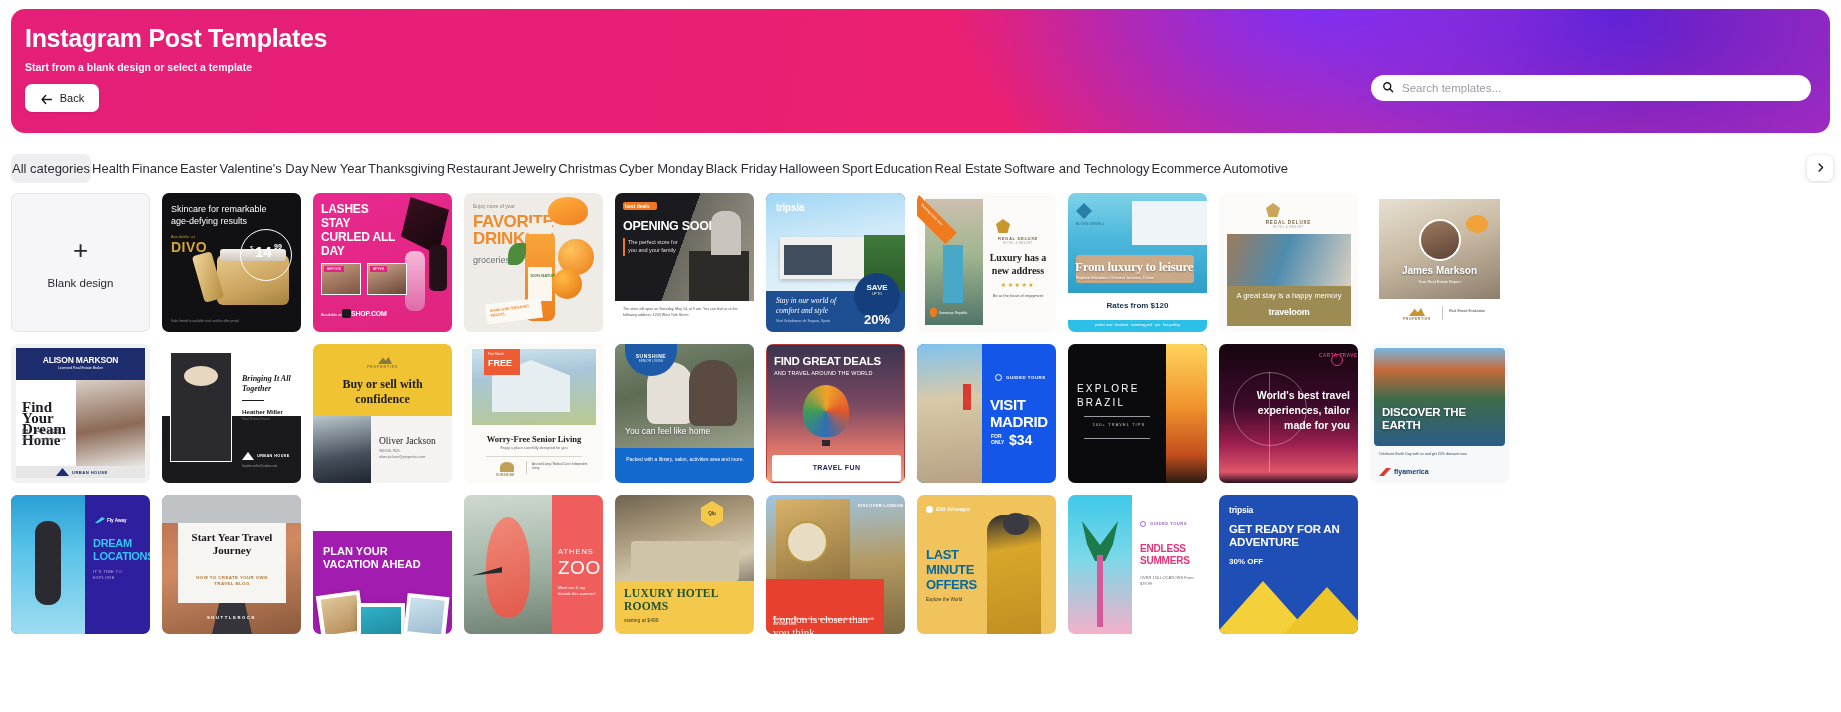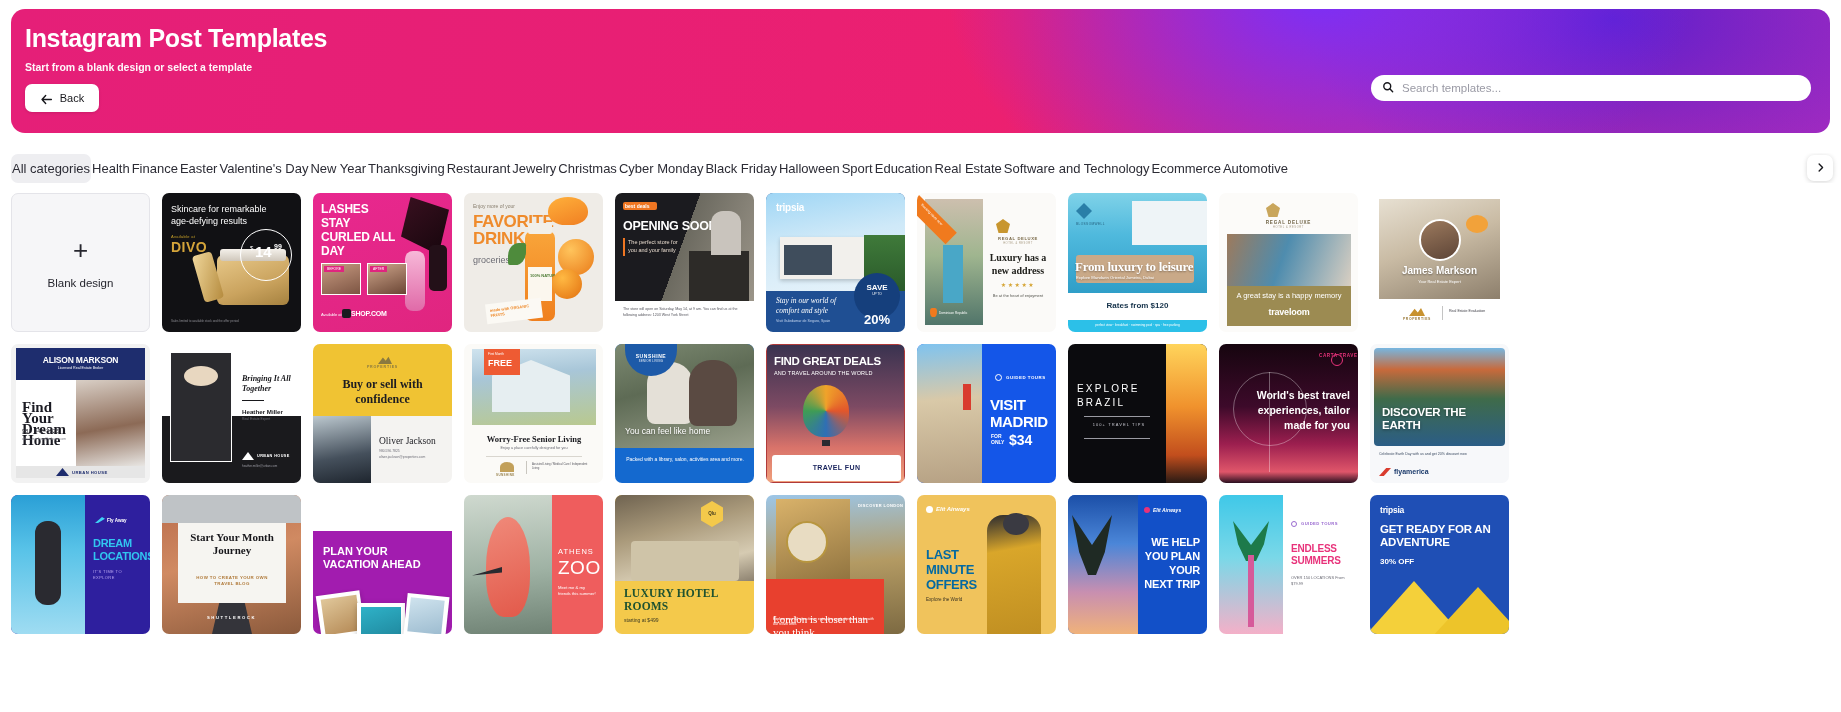--- a/index.html
+++ b/index.html
@@ -488,21 +488,21 @@
       <div class="t bold" style="left:82px;top:42px;width:52px;font-size:11px;line-height:13px;color:#31c6f0;letter-spacing:-.3px;">DREAM LOCATIONS</div>
       <div class="t" style="left:82px;top:74px;width:46px;font-size:4px;line-height:6px;color:#b9a6f0;letter-spacing:.4px;">IT'S TIME TO EXPLORE</div>
     </div>
   </div>
 
   <div class="card">
     <div class="inner g-rock">
       <div class="sq" style="left:0;top:0;width:139px;height:28px;background:#bfc3c6;"></div>
       <div class="sq" style="left:50px;top:70px;width:40px;height:69px;background:#34343a;clip-path:polygon(40% 0,60% 0,100% 100%,0 100%);"></div>
       <div class="sq" style="left:16px;top:28px;width:108px;height:80px;background:#f6f5f1;"></div>
-      <div class="t serif bold ctr" style="left:20px;top:36px;width:100px;font-size:11px;line-height:13px;color:#18181c;">Start Your Month Journey</div>
+      <div class="t serif bold ctr" style="left:20px;top:36px;width:100px;font-size:11px;line-height:13px;color:#18181c;">Start Year Travel Journey</div>
       <div class="t bold ctr" style="left:24px;top:80px;width:92px;font-size:4.4px;line-height:6.4px;color:#b07a3a;letter-spacing:.4px;">HOW TO CREATE YOUR OWN TRAVEL BLOG</div>
       <div class="t w bold ctr" style="left:0;top:120px;width:139px;font-size:4.2px;letter-spacing:1.6px;">SHUTTLEROCK</div>
     </div>
   </div>
 
   <div class="card">
     <div class="inner" style="background:#a21caf;margin-top:36px;">
       <div class="t w bold" style="left:10px;top:14px;width:118px;font-size:11px;line-height:13px;">PLAN YOUR VACATION AHEAD</div>
       <div class="sq" style="left:6px;top:62px;width:44px;height:50px;background:#fff;transform:rotate(-8deg);box-shadow:0 2px 5px rgba(0,0,0,.2);"></div>
       <div class="sq" style="left:10px;top:66px;width:36px;height:36px;background:linear-gradient(160deg,#e0c79a,#b58a56);transform:rotate(-8deg);"></div>
@@ -551,29 +551,20 @@
     <div class="inner" style="background:#f0c35c;">
       <div class="sq" style="left:9px;top:11px;width:7px;height:7px;border-radius:50%;background:#fff;"></div>
       <div class="t bold" style="left:19px;top:11px;font-size:6px;color:#ffffff;font-style:italic;">Elit Airways</div>
       <div class="t bold" style="left:9px;top:52px;width:64px;font-size:13px;line-height:15px;color:#0369a1;letter-spacing:-.3px;">LAST MINUTE OFFERS</div>
       <div class="t" style="left:9px;top:102px;font-size:4.6px;color:#3a3322;">Explore the World</div>
       <div class="sq" style="left:70px;top:20px;width:54px;height:119px;background:linear-gradient(170deg,#2a2a30 0%,#d9a62a 30%,#c08f22 100%);border-radius:16px 16px 0 0;"></div>
       <div class="sq" style="left:86px;top:18px;width:26px;height:22px;border-radius:50%;background:#3a3a42;"></div>
     </div>
   </div>
 
-  <div class="card">
-    <div class="inner" style="background:#1250c8;">
-      <div class="sq g-palm" style="left:0;top:0;width:70px;height:139px;"></div>
-      <div class="sq" style="left:4px;top:20px;width:40px;height:60px;background:#1f2a24;clip-path:polygon(50% 50%,0 0,18% 62%,40% 100%,60% 100%,82% 62%,100% 0);"></div>
-      <div class="sq" style="left:76px;top:12px;width:6px;height:6px;border-radius:50%;background:#e8327a;"></div>
-      <div class="t w bold" style="left:85px;top:12px;font-size:5px;font-style:italic;">Elit Airways</div>
-      <div class="t w bold" style="left:74px;top:40px;width:58px;font-size:11px;line-height:14px;text-align:right;letter-spacing:-.2px;">WE HELP YOU PLAN YOUR NEXT TRIP</div>
-    </div>
-  </div>
 
   <div class="card">
     <div class="inner" style="background:#ffffff;">
       <div class="sq" style="left:0;top:0;width:64px;height:139px;background:linear-gradient(180deg,#3fc8e8 0%,#7ad8e8 45%,#f4b0c8 100%);"></div>
       <div class="sq" style="left:14px;top:26px;width:36px;height:40px;background:#1d7a4a;clip-path:polygon(50% 60%,0 0,14% 58%,36% 100%,64% 100%,86% 58%,100% 0);"></div>
       <div class="sq" style="left:29px;top:60px;width:6px;height:72px;background:#d65a9a;"></div>
       <div class="sq" style="left:64px;top:0;width:75px;height:139px;background:#ffffff;"></div>
       <div class="sq" style="left:72px;top:26px;width:6px;height:6px;border-radius:50%;border:1px solid #9a6bd0;"></div>
       <div class="t bold" style="left:82px;top:26px;font-size:4.2px;color:#9a6bd0;letter-spacing:.4px;">GUIDED TOURS</div>
       <div class="t bold" style="left:72px;top:48px;width:62px;font-size:10px;line-height:12px;color:#e8327a;letter-spacing:-.2px;">ENDLESS SUMMERS</div>

